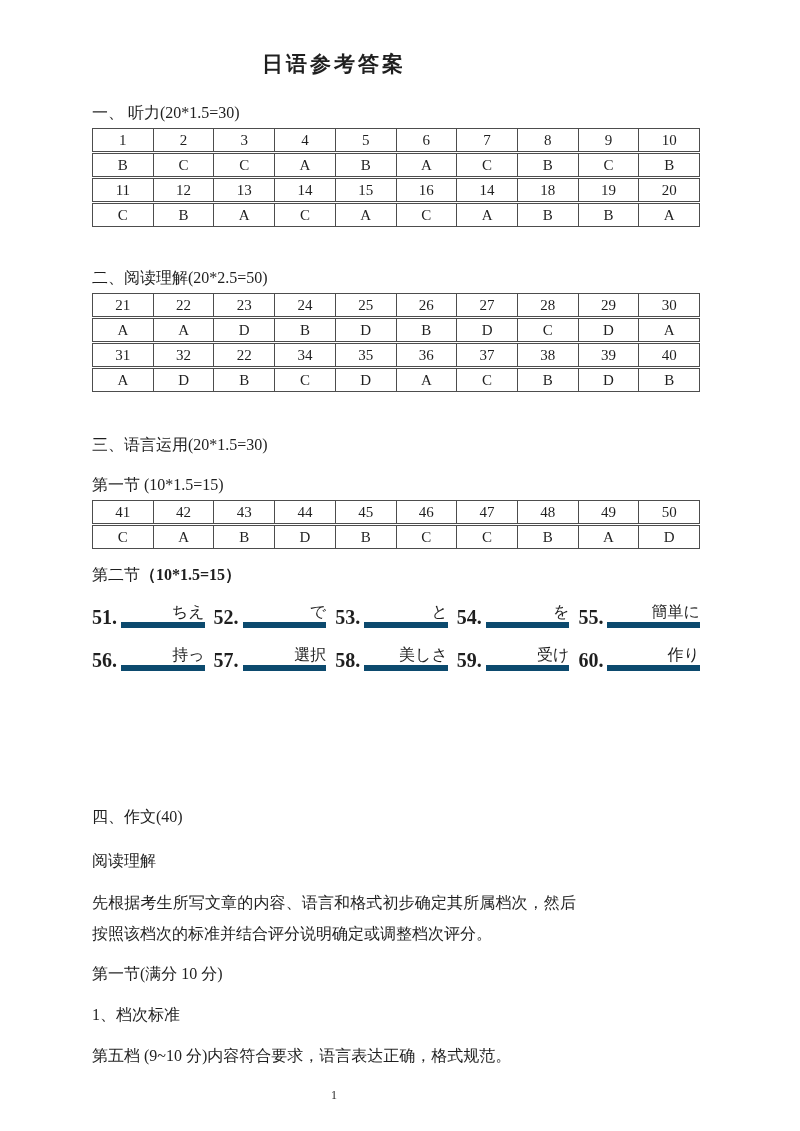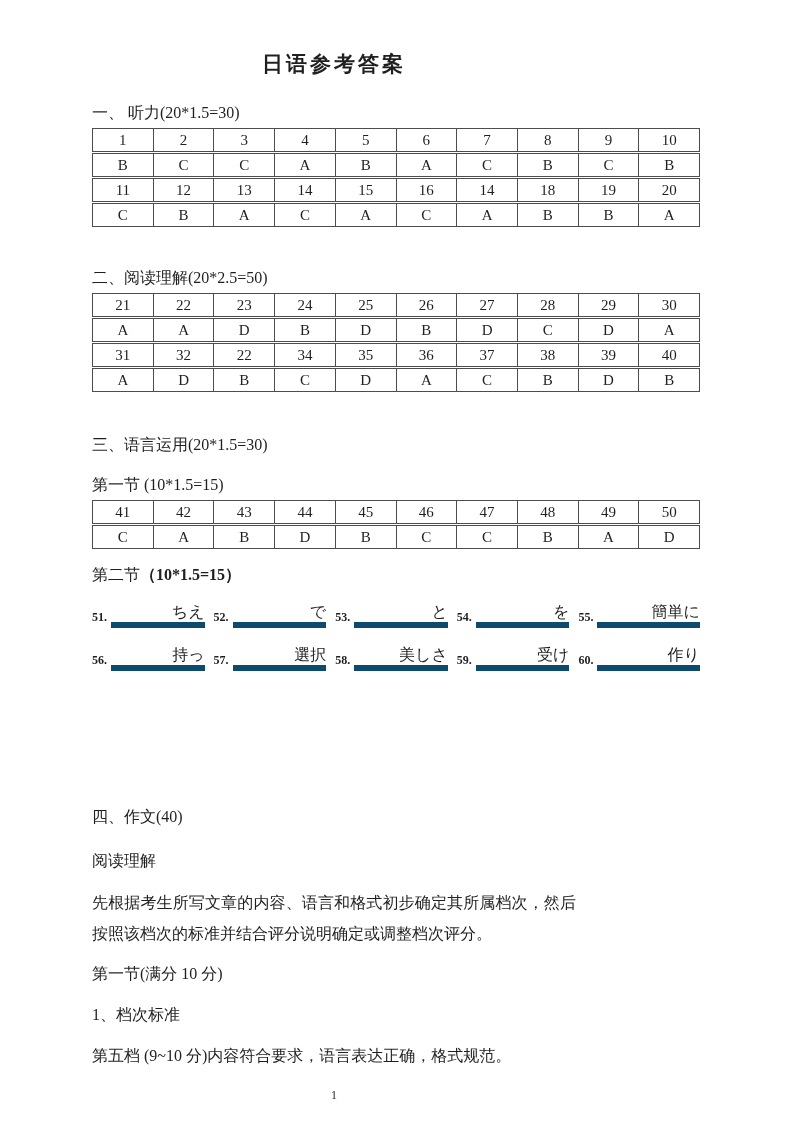--- a/index.html
+++ b/index.html
@@ -66,21 +66,21 @@
     margin-top:17px;
   }
   .fill-row.second{margin-top:16px;}
   .fill-item{
     flex:1;
     display:flex;
     align-items:flex-end;
   }
   .fill-num{
     font-weight:700;
-    font-size:12px;
+    font-size:20px;
     line-height:21px;
   }
   .fill-blank{
     flex:1;
     border-bottom:6px solid #0c4a6e;
     text-align:right;
     font-size:16px;
     line-height:21px;
     margin-left:4px;
     margin-right:9px;

